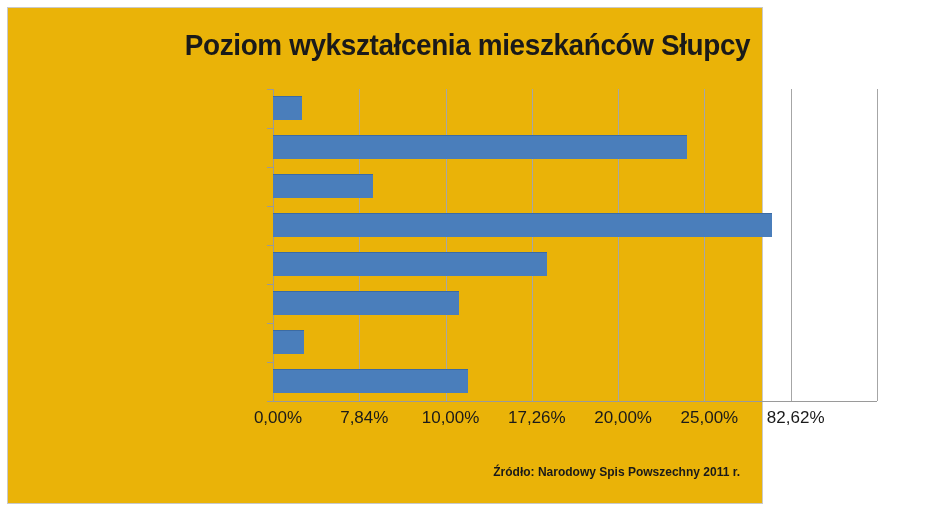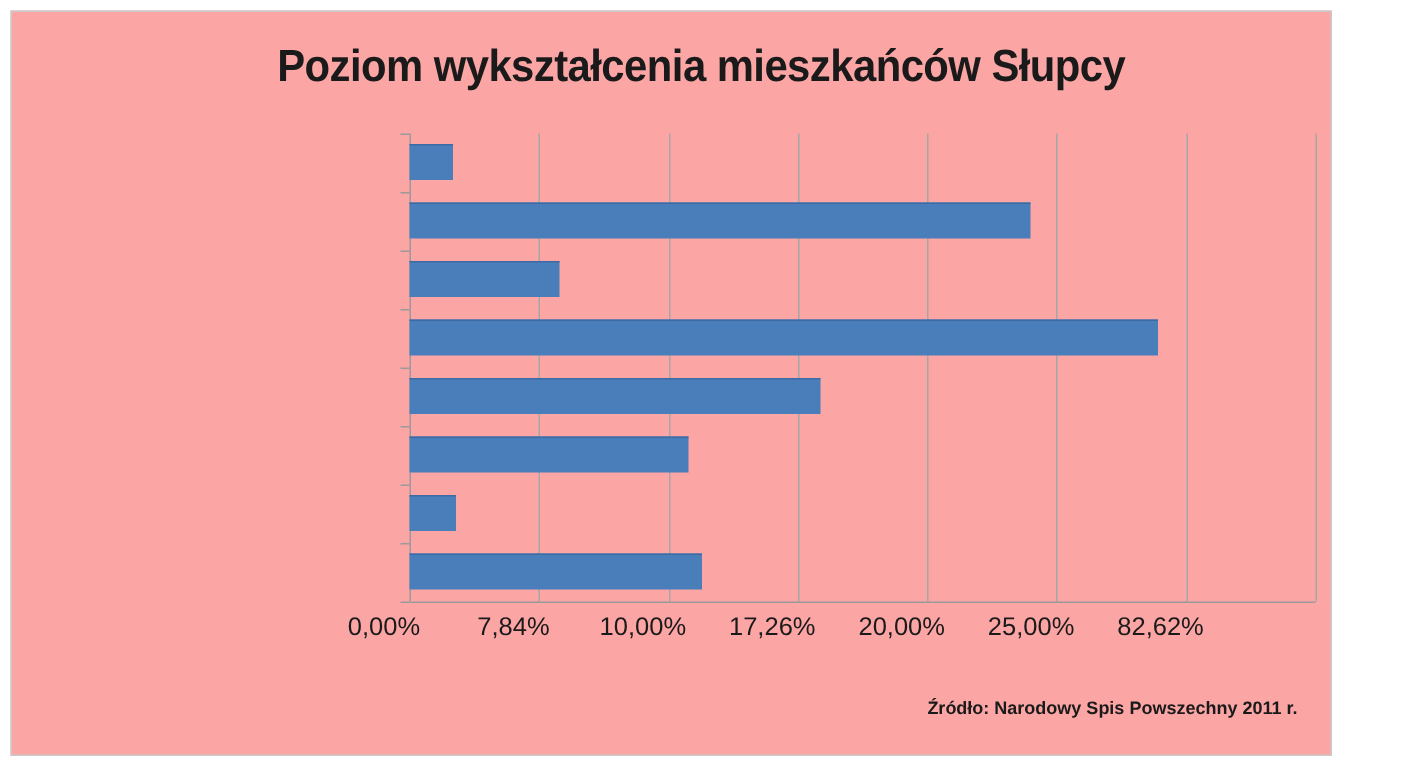--- a/index.html
+++ b/index.html
@@ -11,24 +11,24 @@
     width: 938px;
     height: 512px;
     font-family: "Liberation Sans", sans-serif;
     overflow: hidden;
   }
 
   #chart-frame {
     position: absolute;
     left: 7px;
     top: 7px;
-    width: 881px;
+    width: 756px;
     height: 497px;
     border: 1px solid #c9c9c9;
-    background: #fca5a5;
+    background: #eab308;
     box-sizing: border-box;
   }
 
   #chart-title {
     position: absolute;
     left: 0;
     top: 20px;
     width: 919px;
     text-align: center;
     font-family: "Liberation Sans", sans-serif;
@@ -111,21 +111,21 @@
     position: absolute;
     left: 5px;
     top: 81px;
     width: 255px;
     height: 312px;
   }
 
   
   #tick-labels {
     position: absolute;
-    left: 248px;
+    left: 270px;
     top: 400px;
     width: 604px;
     height: 30px;
   }
   .tick-label {
     position: absolute;
     top: 0;
     width: 110px;
     margin-left: -55px;
     text-align: center;

